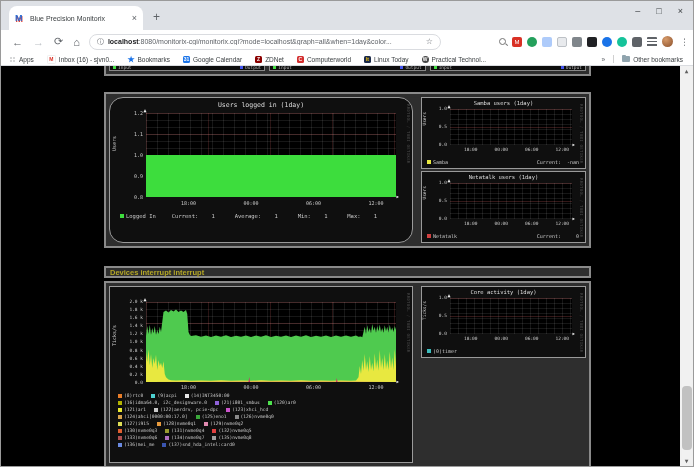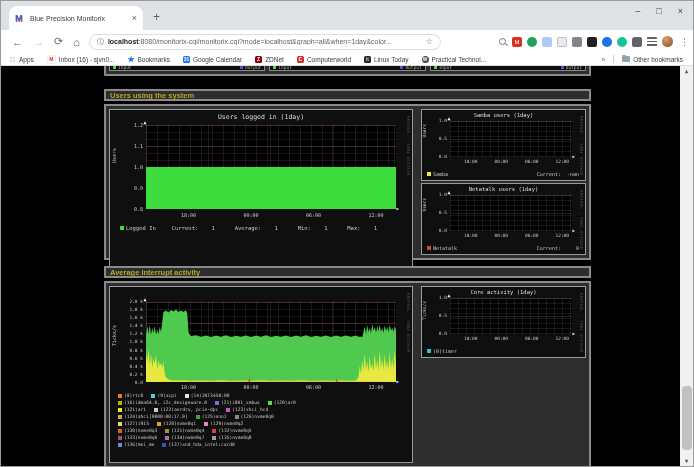--- a/index.html
+++ b/index.html
@@ -80,21 +80,21 @@
   .sec-header{height:12px;border:2px solid #8a8a8a;background:#2e2e2e;color:#b3a626;font-weight:bold;
               font-size:7.5px;display:flex;align-items:center;padding-left:4px;
               font-family:"Liberation Sans",sans-serif;box-sizing:border-box;}
   .sec-body{margin-top:3px;border:2px solid #8a8a8a;background:#2e2e2e;padding:3px;
             display:flex;justify-content:space-between;box-sizing:content-box;}
   .body-users{height:146px;} .body-devices{height:177px;}
   .right-col{width:165px;display:flex;flex-direction:column;}
   .right-col.spread{justify-content:space-between;}
   .graph{border:1px solid #9a9a9a;background:#0f0f0f;position:relative;color:#ccc;box-sizing:border-box;}
   .graph-lg{width:304px;}
-  .graph-users{height:166px;} .graph-interrupt{height:177px;}
+  .graph-users{height:146px;border-radius:14px;} .graph-interrupt{height:177px;}
   .graph-sm{width:165px;height:72px;flex:none;}
   .g-title{text-align:center;color:#ddd;}
   .graph-lg .g-title{font-size:6.5px;padding-top:3px;}
   .graph-sm .g-title{font-size:5.5px;padding-top:2px;}
   .g-ylabel{position:absolute;writing-mode:vertical-rl;transform:rotate(180deg);font-size:5px;color:#ccc;}
   .graph-lg .g-ylabel{left:1px;top:38px;}
   .graph-sm .g-ylabel{left:0px;top:14px;font-size:4.5px;}
   .g-plot{position:absolute;background-color:#000;
     background-image:
       repeating-linear-gradient(to bottom, rgba(255,120,120,0.20) 0 1px, transparent 1px 21px),
@@ -249,21 +249,20 @@
           <span>Input</span>
         </span>
       <span class="p-out">
           <span class="sq3" style="background:#4455ee"></span>
           <span>Output</span>
         </span>
     </div>
   </div>
 
   <div class="section sec-users">
-    <div class="sec-header">Users using the system</div>
     <div class="sec-body body-users">
       <div class="graph graph-lg graph-users">
           <div class="g-title">Users logged in  (1day)</div>
           <div class="g-ylabel">Users</div>
           <div class="g-yticks">
             <span>1.2</span>
             <span>1.1</span>
             <span>1.0</span>
             <span>0.9</span>
             <span>0.8</span>
@@ -336,21 +335,21 @@
               <span class="lg-left"><span class="sq" style="background: rgb(208, 64, 64);"></span><span>Netatalk</span></span>
               <span class="lg-current">Current:     0</span>
             </div>
             <div class="g-watermark">RRDTOOL / TOBI OETIKER</div>
           </div>
       </div>
     </div>
   </div>
 
   <div class="section sec-devices">
-    <div class="sec-header">Average interrupt activity</div>
+    <div class="sec-header">Devices interrupt interrupt</div>
     <div class="sec-body body-devices">
       <div class="graph graph-lg graph-interrupt">
           <div class="g-ylabel">Ticks/s</div>
           <div class="g-yticks">
             <span>2.0 k</span>
             <span>1.8 k</span>
             <span>1.6 k</span>
             <span>1.4 k</span>
             <span>1.2 k</span>
             <span>1.0 k</span>

